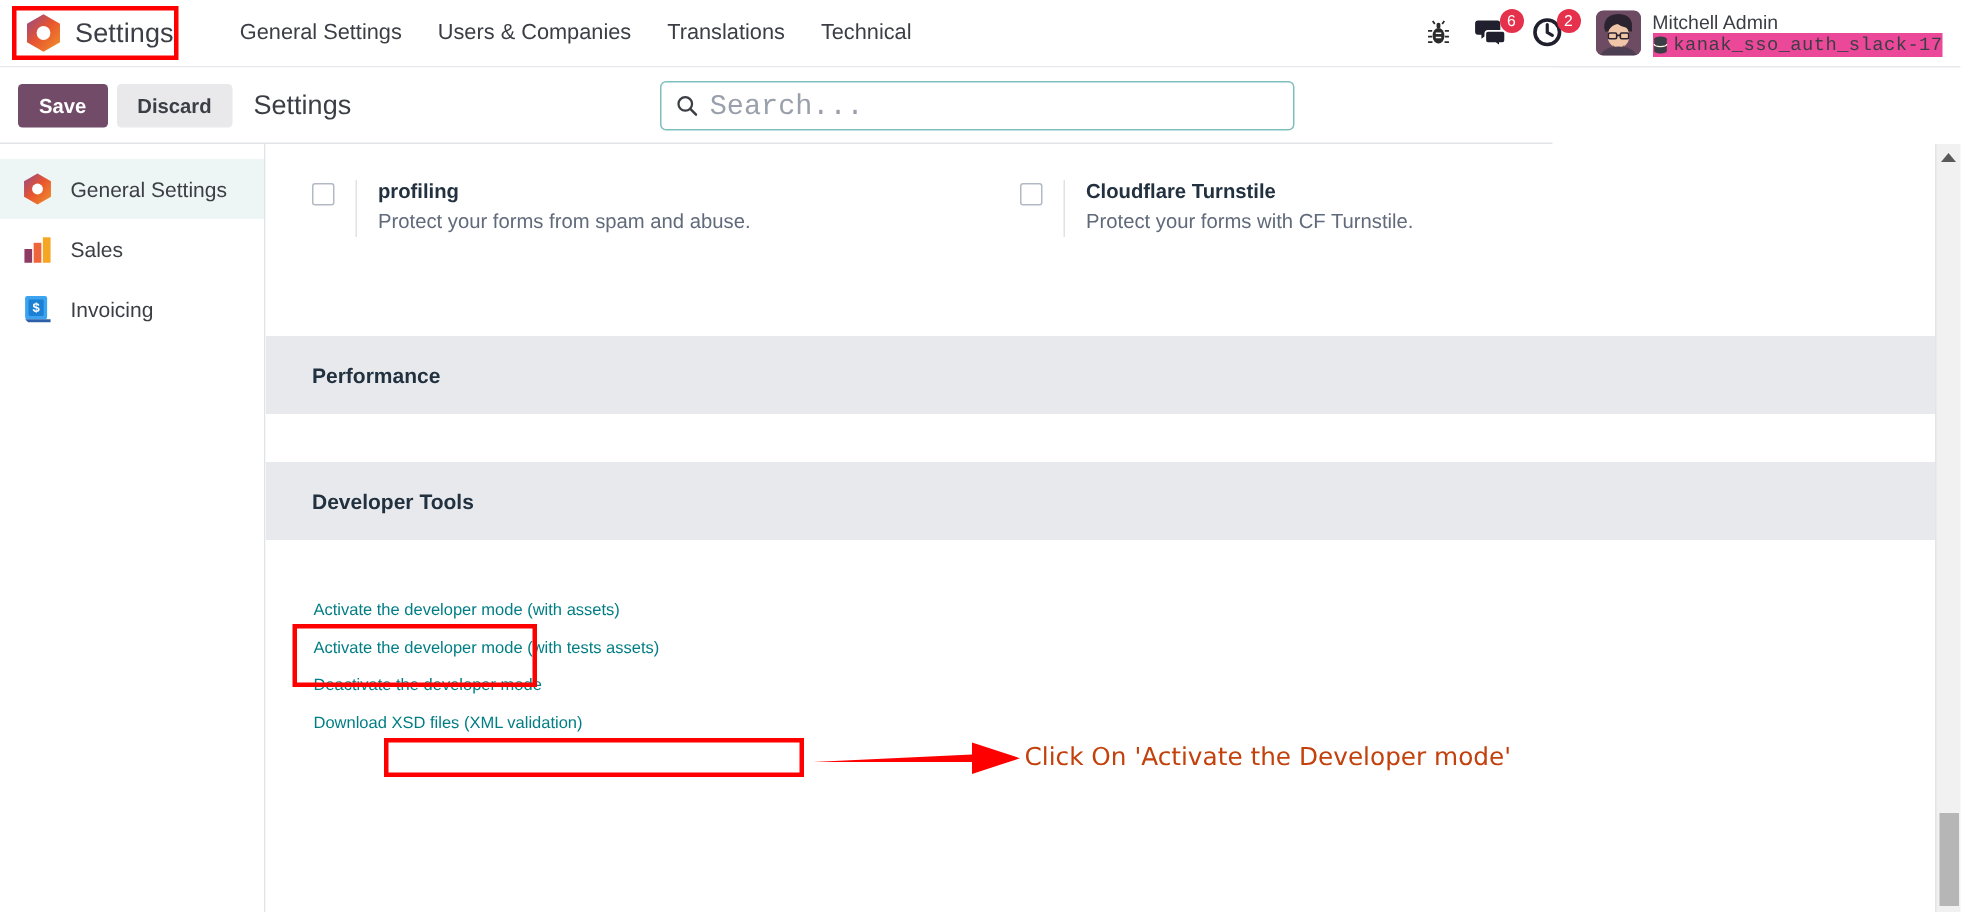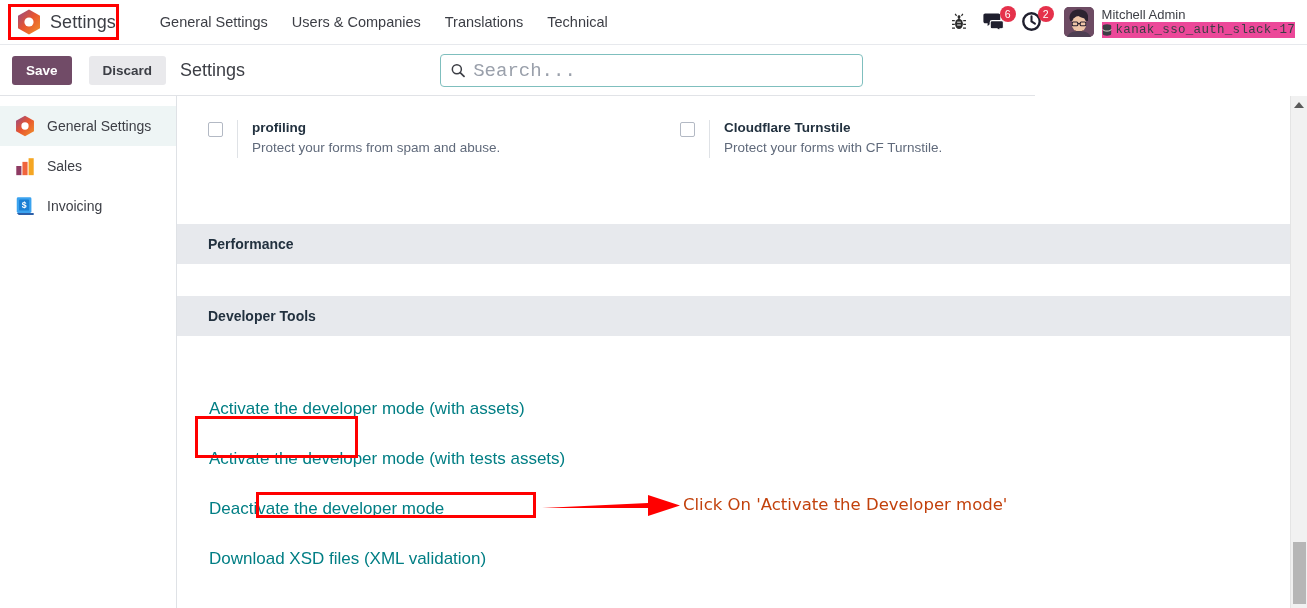--- a/index.html
+++ b/index.html
@@ -71,21 +71,21 @@
     width: 1035px; height: 51px;
     background: #ffffff;
     display: flex; align-items: center;
     border-bottom: 1px solid #e1e3e7;
   }
   .btn {
     font-size: 13.5px; border-radius: 3px; border: 0;
     padding: 7px 14px; cursor: pointer; font-family: "Liberation Sans", sans-serif;
   }
   .btn-save { background: #714b67; color: #ffffff; margin-left: 12px; font-weight: 600; }
-  .btn-discard { background: #e9e9ec; color: #3c3e45; margin-left: 17px; font-weight: 600; }
+  .btn-discard { background: #e9e9ec; color: #3c3e45; margin-left: 6px; font-weight: 600; }
   .cp-title { font-size: 18px; color: #3c3e45; margin-left: 14px; }
 
   .searchbox {
     position: absolute; left: 440px; top: 54px;
     width: 423px; height: 33px;
     border: 1px solid #7fbfbe; border-radius: 4px;
     background: #ffffff;
     display: flex; align-items: center; padding: 0 10px; gap: 8px;
   }
   .search-input {
@@ -112,21 +112,21 @@
   .side-item.active { background: #eef5f5; }
   .side-icon { width: 22px; height: 22px; flex: none; }
 
   
   .content {
     position: absolute; top: 96px; left: 177px;
     width: 1113px; height: 512px;
     background: #ffffff; overflow: hidden;
   }
   .section-head {
-    background: #e7e9ed; height: 40px;
+    background: #e7e9ed; height: 52px;
     display: flex; align-items: center;
     padding-left: 31px;
     font-size: 14px; font-weight: bold; color: #22313f;
     position: relative;
   }
   .setting-row { display: flex; padding: 24px 0 0 31px; }
   .setting-cell { display: flex; width: 472px; }
   .chk {
     width: 15px; height: 15px; border: 1px solid #b3b9c4;
     border-radius: 2px; background: #fff; flex: none;
@@ -138,22 +138,22 @@
   .setting-desc { font-size: 13.5px; color: #606a7b; line-height: 20px; max-width: 400px; }
 
   .profiling-block { display: flex; padding: 32px 0 0 31px; }
   .prof-body { display: flex; flex-direction: column; }
   .prof-input {
     margin-top: 38px; width: 200px; height: 1px; background: #d8dadd;
   }
 
   .dev-links { padding: 36px 0 0 31px; display: flex; flex-direction: column; gap: 2px; }
   .dev-link {
-    font-size: 17px; color: #017e84; cursor: pointer;
-    width: fit-content; padding: 2px 1px; line-height: 19px; margin-top: 25px;
+    font-size: 11px; color: #017e84; cursor: pointer;
+    width: fit-content; padding: 2px 1px; line-height: 19px;
   }
 
   
   .anno-box { position: absolute; border: 3px solid #ff0000; pointer-events: none; }
   .anno-text {
     position: absolute; color: #c2410c; font-size: 16.5px;
     font-family: "DejaVu Sans", sans-serif; white-space: nowrap;
   }
   .anno-arrow { position: absolute; pointer-events: none; }
 

